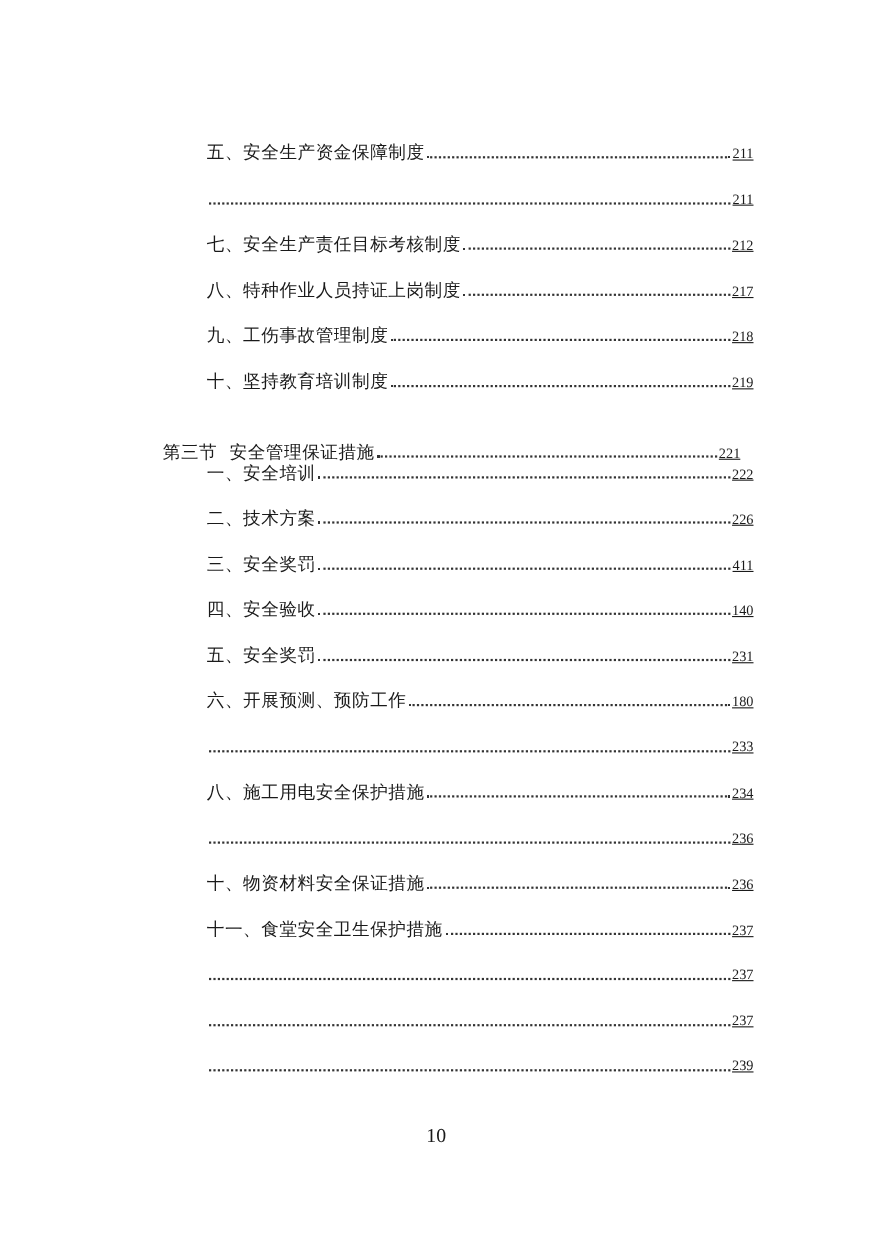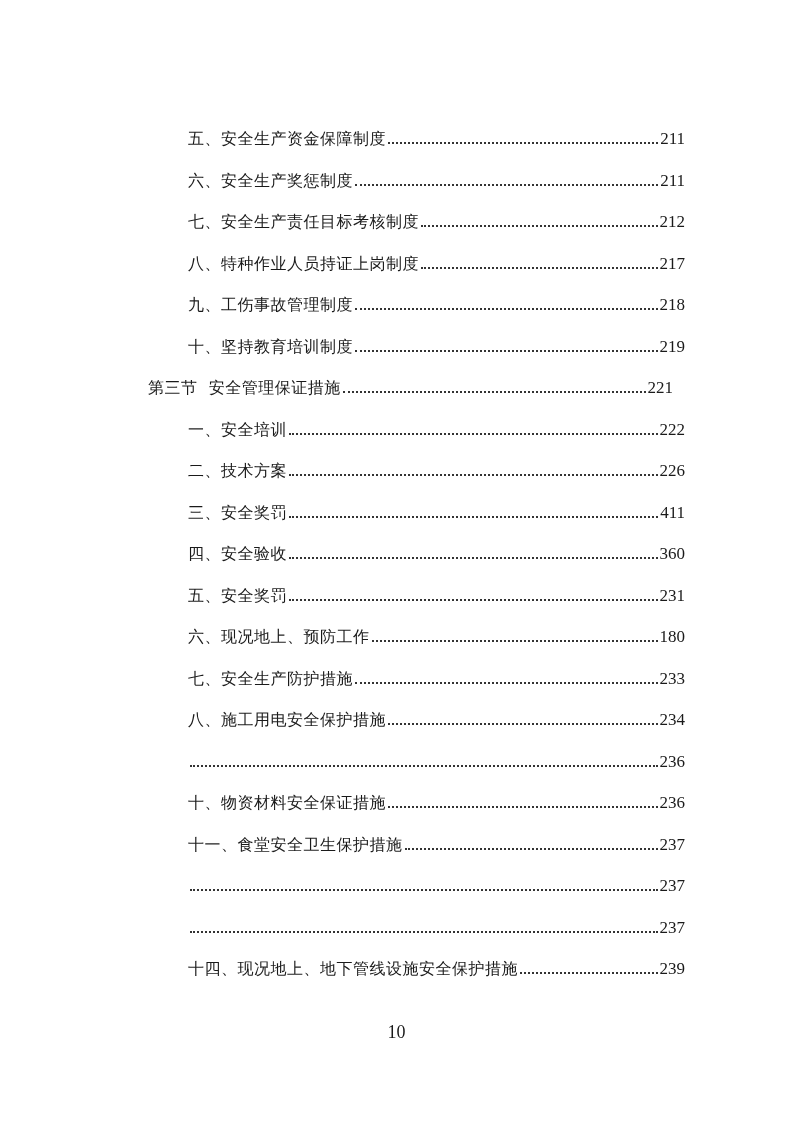--- a/index.html
+++ b/index.html
@@ -2,39 +2,38 @@
 <html><head>
 <meta charset="utf-8">
 <style>
   html, body { margin:0; padding:0; background:#ffffff; }
   body { width:793px; height:1122px; position:relative; overflow:hidden;
          font-family:"DejaVu Serif","Liberation Serif",serif; color:#1a1a1a; }
   .toc { position:absolute; left:0; top:0; width:793px; }
   .row { position:absolute; display:flex; align-items:baseline; height:24px;
          font-size:16px; line-height:24px; }
   .row.lvl1 { left:188px; width:497px; }
-  .row.lvl0 { left:148px; width:525px; }
+  .row.lvl0 { left:148px; width:525px;margin-top:23px; }
   .label { white-space:nowrap; letter-spacing:0.5px; }
   .dots { flex:1; overflow:hidden; white-space:nowrap; margin:0 2px;
           border-bottom:2px dotted #333; height:0; align-self:center; position:relative; top:4px; }
-  .page { font-family:"Liberation Serif",serif; font-size:17px; white-space:nowrap; }
+  .page { font-family:"Liberation Serif",serif; font-size:13px; white-space:nowrap;text-decoration:underline; }
   .footer-num { position:absolute; top:1022px; left:0; width:793px; text-align:center;
                 font-family:"Liberation Serif",serif; font-size:18px; }
 </style>
 </head>
 <body>
 
 <div class="toc">
   <div class="row lvl1" style="top:127px">
     <span class="label">五、安全生产资金保障制度</span>
     <span class="dots"></span>
     <span class="page">211</span>
   </div>
   <div class="row lvl1" style="top:169px">
-    <span class="label">六、安全生产奖惩制度</span>
     <span class="dots"></span>
     <span class="page">211</span>
   </div>
   <div class="row lvl1" style="top:210px">
     <span class="label">七、安全生产责任目标考核制度</span>
     <span class="dots"></span>
     <span class="page">212</span>
   </div>
   <div class="row lvl1" style="top:252px">
     <span class="label">八、特种作业人员持证上岗制度</span>
@@ -67,34 +66,33 @@
     <span class="page">226</span>
   </div>
   <div class="row lvl1" style="top:501px">
     <span class="label">三、安全奖罚</span>
     <span class="dots"></span>
     <span class="page">411</span>
   </div>
   <div class="row lvl1" style="top:542px">
     <span class="label">四、安全验收</span>
     <span class="dots"></span>
-    <span class="page">360</span>
+    <span class="page">140</span>
   </div>
   <div class="row lvl1" style="top:584px">
     <span class="label">五、安全奖罚</span>
     <span class="dots"></span>
     <span class="page">231</span>
   </div>
   <div class="row lvl1" style="top:625px">
-    <span class="label">六、现况地上、预防工作</span>
+    <span class="label">六、开展预测、预防工作</span>
     <span class="dots"></span>
     <span class="page">180</span>
   </div>
   <div class="row lvl1" style="top:667px">
-    <span class="label">七、安全生产防护措施</span>
     <span class="dots"></span>
     <span class="page">233</span>
   </div>
   <div class="row lvl1" style="top:708px">
     <span class="label">八、施工用电安全保护措施</span>
     <span class="dots"></span>
     <span class="page">234</span>
   </div>
   <div class="row lvl1" style="top:750px">
     <span class="dots"></span>
@@ -112,19 +110,18 @@
   </div>
   <div class="row lvl1" style="top:874px">
     <span class="dots"></span>
     <span class="page">237</span>
   </div>
   <div class="row lvl1" style="top:916px">
     <span class="dots"></span>
     <span class="page">237</span>
   </div>
   <div class="row lvl1" style="top:957px">
-    <span class="label">十四、现况地上、地下管线设施安全保护措施</span>
     <span class="dots"></span>
     <span class="page">239</span>
   </div>
 </div>
 
 <div class="footer-num">10</div>
 
 </body></html>

